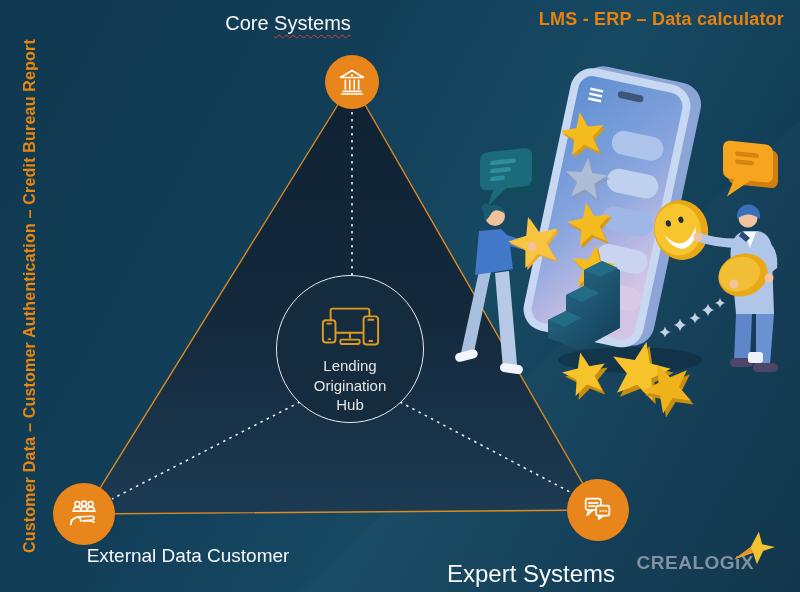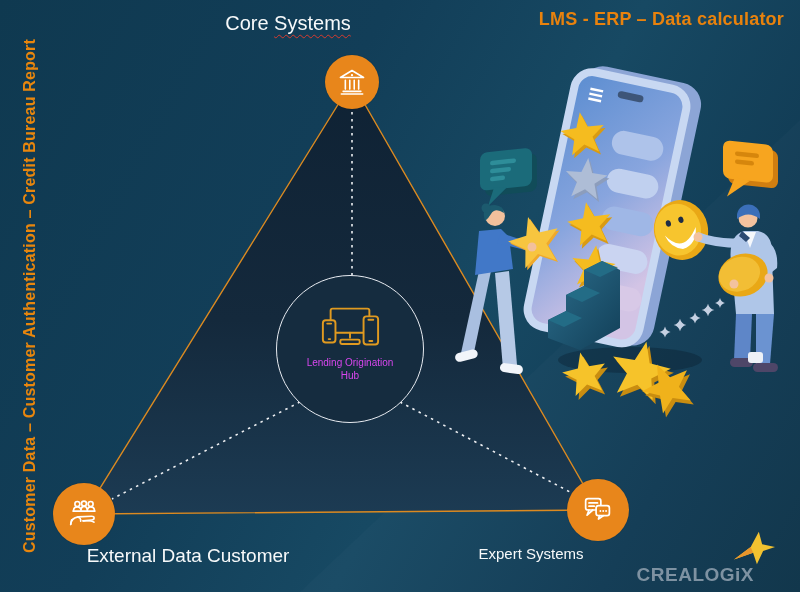--- a/index.html
+++ b/index.html
@@ -17,38 +17,38 @@
     white-space:nowrap;color:#e8860d;font-size:16px;font-weight:bold;letter-spacing:.2px;
   }
   
   .trtext{
     position:absolute;top:9px;right:16px;color:#e8820d;font-size:18px;font-weight:bold;letter-spacing:.2px;
   }
   .node-label{position:absolute;color:#f7f9fa;transform:translateX(-50%);white-space:nowrap;}
   .lbl-core{left:288px;top:12px;font-size:20px;}
   .squiggle{text-decoration:underline;text-decoration-style:wavy;text-decoration-color:#d83a2e;text-decoration-thickness:1px;text-underline-offset:4px;}
   .lbl-ext{left:188px;top:545px;font-size:19px;}
-  .lbl-exp{left:531px;top:545px;font-size:15px;}
+  .lbl-exp{left:531px;top:560px;font-size:24px;}
   .circle-node{
     position:absolute;border-radius:50%;background:#e8861b;
     display:flex;align-items:center;justify-content:center;
     box-shadow:0 0 0 1px rgba(0,0,0,0.05);
   }
   .cn-top{left:325px;top:55px;width:54px;height:54px;}
   .cn-bl{left:53px;top:483px;width:62px;height:62px;}
   .cn-br{left:567px;top:479px;width:62px;height:62px;}
   .hub{
     position:absolute;left:276px;top:275px;width:148px;height:148px;border-radius:50%;
     background:#152c3f;border:1.5px solid #e7ebf1;box-sizing:border-box;
     display:flex;flex-direction:column;align-items:center;padding-top:27px;
   }
-  .hub-label{width:96px;margin-top:5px;text-align:center;color:#d946ef;font-size:10px;line-height:1.3;}
+  .hub-label{width:96px;margin-top:5px;text-align:center;color:#e5e5e5;font-size:15px;line-height:1.3;}
   .logo{position:absolute;right:14px;bottom:6px;width:150px;height:50px;}
   .logo-text{
-    position:absolute;right:32px;bottom:0;color:#7e92a2;font-size:19px;font-weight:bold;letter-spacing:.5px;
+    position:absolute;right:32px;bottom:12px;color:#7e92a2;font-size:19px;font-weight:bold;letter-spacing:.5px;
   }
   .logo-star{position:absolute;right:8px;bottom:16px;}
 </style>
 </head>
 <body>
 
 <div class="stage">
 
   <svg class="layer" width="800" height="592" viewBox="0 0 800 592">
     <defs>

